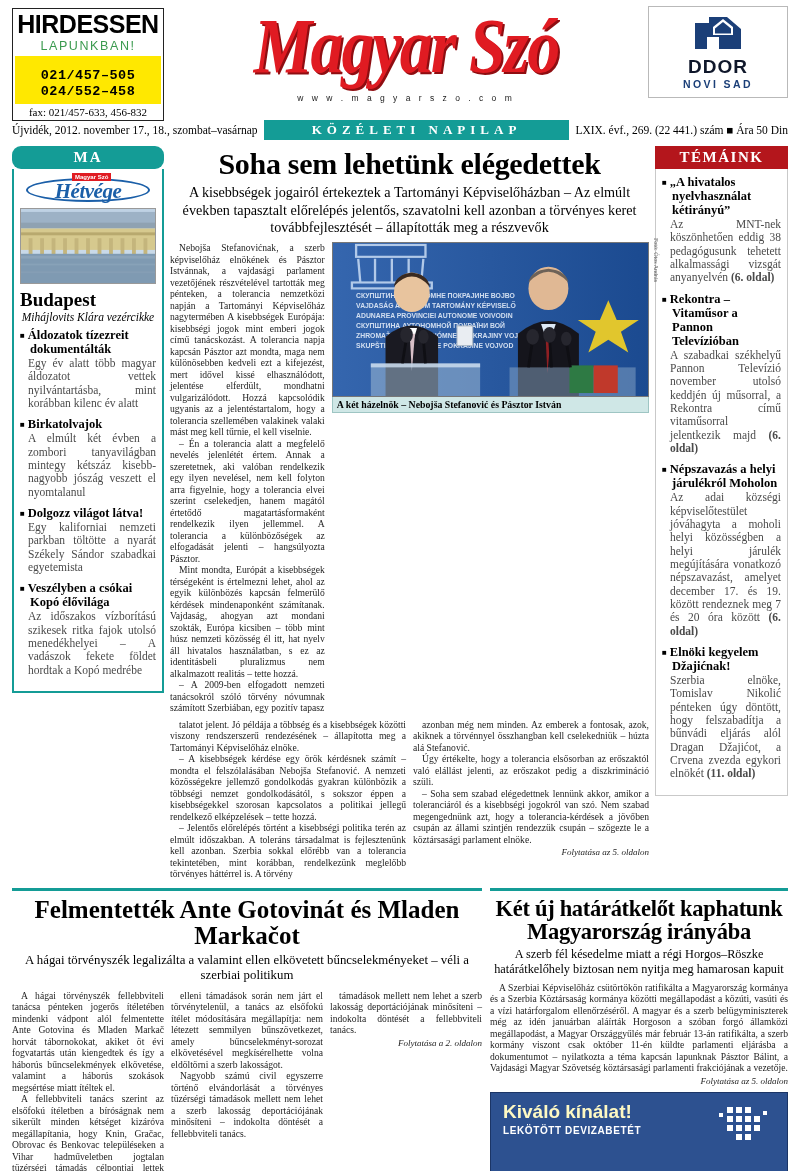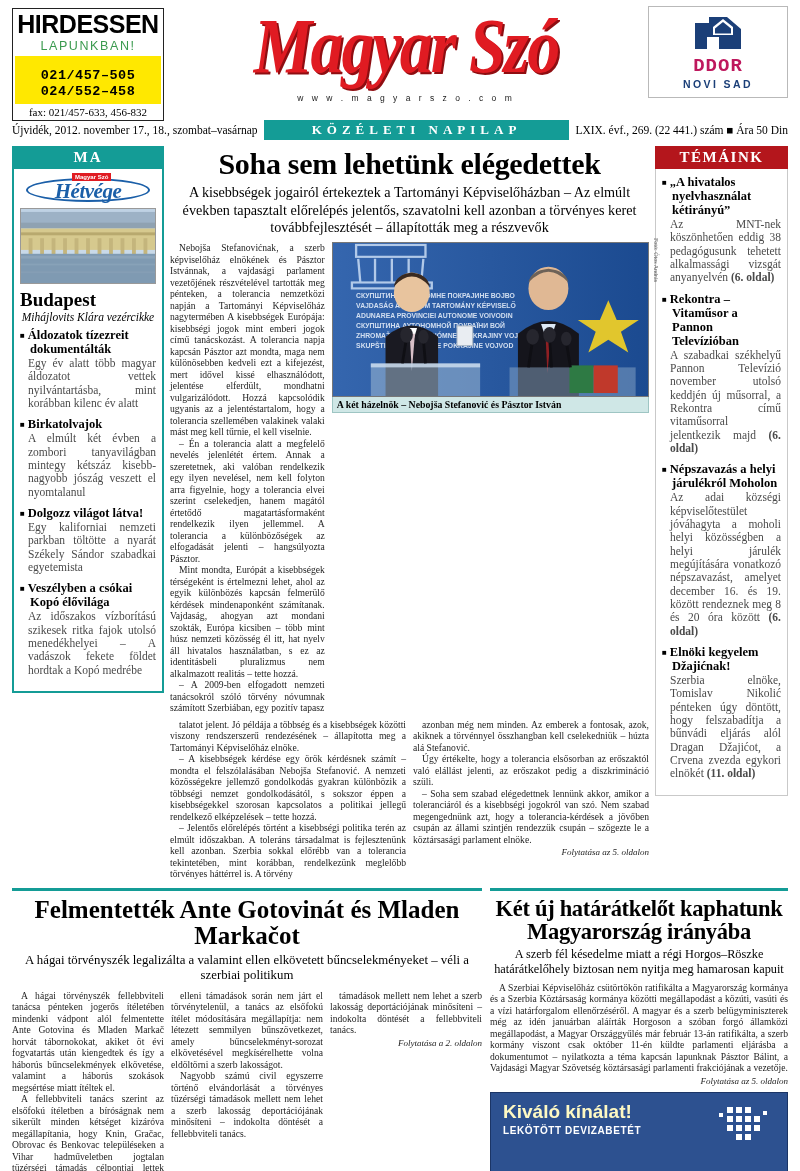--- a/index.html
+++ b/index.html
@@ -46,21 +46,21 @@
     color: #222; margin-top: 20px;
   }
 
   .ddor-box {
     width: 140px; height: 92px; border: 1px solid #b9b9b9; margin-right: 6px;
     display: flex; flex-direction: column; align-items: center; justify-content: center;
     background: #fff;
   }
   .ddor-mark { width: 58px; height: 40px; }
   .ddor-name {
-    font-family: Liberation Mono, monospace; font-weight: bold; color: #be185d;
+    font-family: Liberation Sans, sans-serif; font-weight: bold; color: #0f172a;
     font-size: 19px; letter-spacing: 1px; line-height: 1; margin-top: 2px;
   }
   .ddor-sub {
     font-family: "Liberation Sans", sans-serif; font-weight: bold; color: #1b3f78;
     font-size: 10.5px; letter-spacing: 2.4px; margin-top: 2px;
   }
 
   
   .datebar { display: flex; align-items: center; height: 20px; margin: 2px 6px 0; }
   .date-left { font-size: 11.5px; white-space: nowrap; padding-right: 6px; }
@@ -74,21 +74,21 @@
   
   .main-grid { display: flex; margin: 6px 6px 0; gap: 6px; }
   .col-left { width: 152px; }
   .col-center { flex: 1; }
   .col-right { width: 133px; }
 
   
   .ma-head {
     background: #149c96; color: #fff; text-align: center;
     font-family: "Liberation Serif", serif; font-weight: bold; font-size: 15px;
-    letter-spacing: 2px; padding: 3px 0;
+    letter-spacing: 2px; padding: 3px 0; border-radius: 9px;
   }
   .ma-body { border: 2px solid #149c96; border-top: none; padding: 5px 6px 7px; }
   .hetvege-logo { text-align: center; margin-bottom: 4px; position: relative; height: 30px; }
   .hetvege-small {
     background: #e01b22; color: #fff; font-family: "Liberation Sans", sans-serif;
     font-weight: bold; font-size: 6px; padding: 1px 3px; position: absolute;
     left: 50%; top: -1px; transform: translateX(-16px);
   }
   .hetvege-word {
     font-family: "Liberation Serif", serif; font-style: italic; font-weight: bold;
@@ -385,21 +385,21 @@
         <div class="bullet-item">
           <div class="bullet-head">„A hivatalos nyelvhasználat kétirányú”</div>
           <div class="bullet-body"><span>Az MNT-nek köszönhetően eddig 38 pedagógusunk tehetett alkalmassági vizsgát anyanyelvén </span><b>(6. oldal)</b></div>
         </div>
         <div class="bullet-item">
           <div class="bullet-head">Rekontra – Vitaműsor a Pannon Televízióban</div>
           <div class="bullet-body"><span>A szabadkai székhelyű Pannon Televízió november utolsó keddjén új műsorral, a Rekontra című vitaműsorral jelentkezik majd </span><b>(6. oldal)</b></div>
         </div>
         <div class="bullet-item">
           <div class="bullet-head">Népszavazás a helyi járulékról Moholon</div>
-          <div class="bullet-body"><span>Az adai községi képviselőtestület jóváhagyta a moholi helyi közösségben a helyi járulék megújítására vonatkozó népszavazást, amelyet december 16. és 19. között rendeznek meg 8 és 20 óra között </span><b>(6. oldal)</b></div>
+          <div class="bullet-body"><span>Az adai községi képviselőtestület jóváhagyta a moholi helyi közösségben a helyi járulék megújítására vonatkozó népszavazást, amelyet december 17. és 19. között rendeznek meg 7 és 20 óra között </span><b>(6. oldal)</b></div>
         </div>
         <div class="bullet-item">
           <div class="bullet-head">Elnöki kegyelem Džajićnak!</div>
           <div class="bullet-body"><span>Szerbia elnöke, Tomislav Nikolić pénteken úgy döntött, hogy felszabadítja a bűnvádi eljárás alól Dragan Džajićot, a Crvena zvezda egykori elnökét </span><b>(11. oldal)</b></div>
         </div>
       </div>
     </div>
   </div>
 
   <div style="display:flex; gap:8px; margin:8px 6px 0;">

